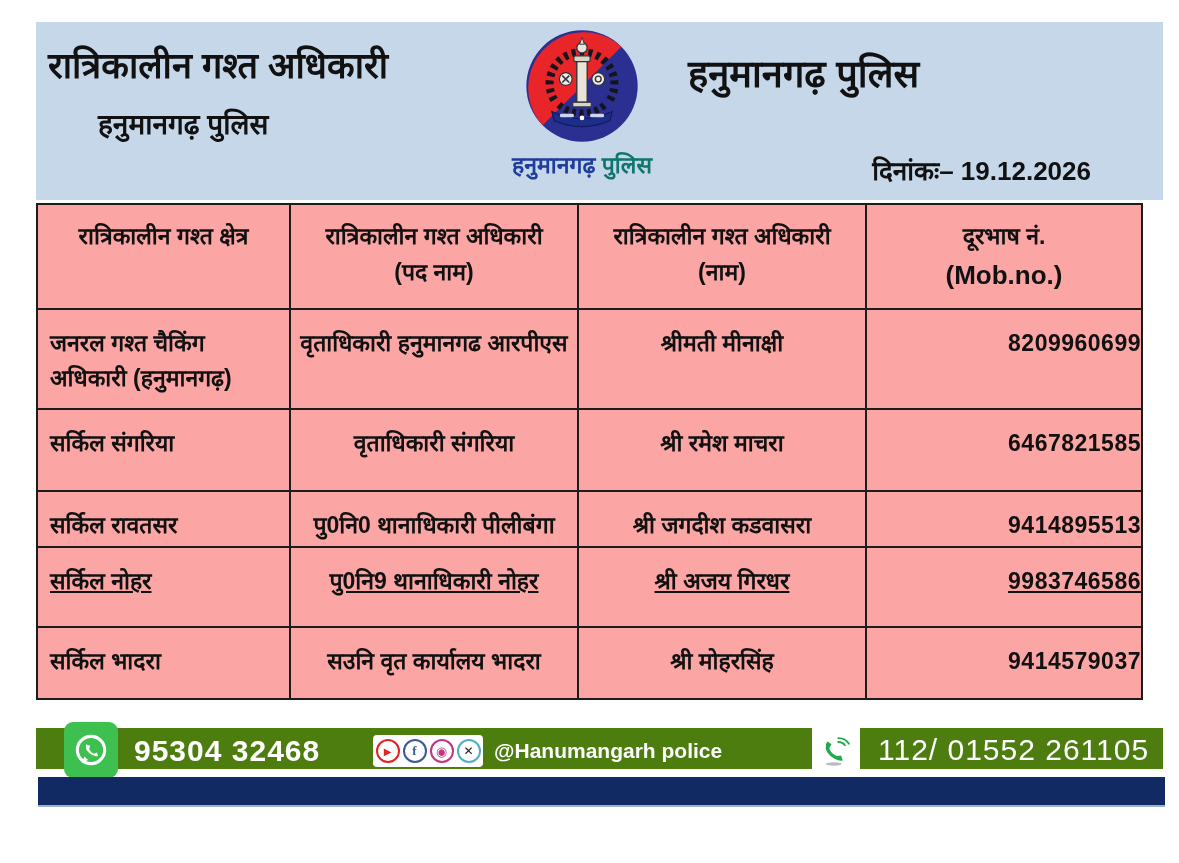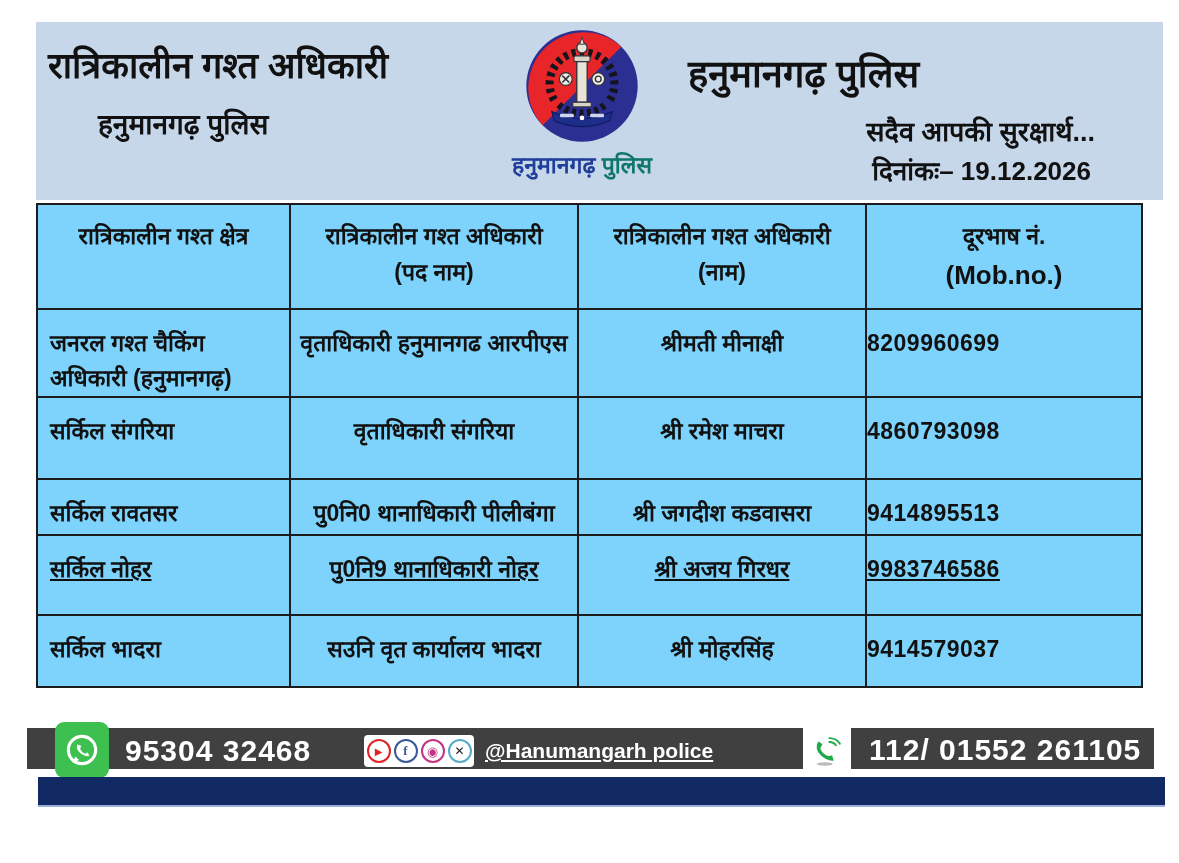--- a/index.html
+++ b/index.html
@@ -12,50 +12,50 @@
   .hdr-left-sub { position:absolute; left:62px; top:82px; font-size:28px; font-weight:bold; color:#111; }
   .logo-wrap { position:absolute; left:488px; top:6px; width:116px; height:116px; }
   .logo-caption { position:absolute; left:428px; top:126px; width:236px; text-align:center; font-size:23px; font-weight:bold; white-space:nowrap; }
   .logo-caption .cap-blue { color:#1f3d9b; }
   .logo-caption .cap-red { color:#0f766e; }
   .hdr-right-title { position:absolute; left:652px; top:24px; font-size:38px; font-weight:bold; color:#111; }
   .hdr-tagline { position:absolute; right:68px; top:90px; font-size:27px; font-weight:bold; color:#111; }
   .hdr-date { position:absolute; right:72px; top:130px; font-size:26px; font-weight:bold; color:#111; }
 
   
-  table.roster { position:absolute; left:36px; top:203px; width:1105px; border-collapse:collapse; table-layout:fixed; background:#7dd3fc;padding-left:20px; }
+  table.roster { position:absolute; left:36px; top:203px; width:1105px; border-collapse:collapse; table-layout:fixed; background:#fca5a5;padding-left:20px; }
   table.roster col.c1 { width:253px; } table.roster col.c2 { width:288px; }
   table.roster col.c3 { width:288px; } table.roster col.c4 { width:276px; }
   table.roster th, table.roster td { border:2px solid #1c1c1c; vertical-align:top; color:#111; }
   table.roster th { height:105px; font-size:23px; font-weight:bold; text-align:center; padding-top:14px; line-height:1.55; }
   table.roster th .en { font-size:26px; }
   table.roster td { font-size:23px; font-weight:600; padding-top:16px; line-height:1.5; }
   td.area { text-align:left; padding-left:12px; padding-right:10px; }
   td.desg, td.oname { text-align:center; padding-left:8px; padding-right:8px;margin-top:16px; }
-  td.mob { text-align:left; font-weight:500; font-size:22px; letter-spacing:0.5px; }
-  tr.r1 td { height:88px; } tr.r2 td { height:82px; } tr.r3 td { height:56px; }
+  td.mob { text-align:right; font-weight:500; font-size:22px; letter-spacing:0.5px; }
+  tr.r1 td { height:100px; } tr.r2 td { height:82px; } tr.r3 td { height:56px; }
   tr.r4 td { height:80px;text-decoration:underline; } tr.r5 td { height:72px;border-radius:12px; }
 
   
-  .footer-red { position:absolute; left:27px; top:728px; width:1127px; height:41px; background:#404040; }
+  .footer-red { position:absolute; left:36px; top:728px; width:1127px; height:41px; background:#4d7c0f; }
   .wa-box { position:absolute; left:28px; top:-6px; width:54px; height:56px; background:#3dc04f; border-radius:9px;
             display:flex; align-items:center; justify-content:center; }
   .wa-number { position:absolute; left:98px; top:6px; font-size:30px; font-weight:bold; color:#fff; letter-spacing:1px; }
   .social-pill { position:absolute; left:337px; top:7px; width:110px; height:32px; background:#fff; border-radius:4px;
                  display:flex; align-items:center; justify-content:center; gap:3px; }
   .soc { width:24px; height:24px; border-radius:50%; display:flex; align-items:center; justify-content:center;
          font-size:13px; font-weight:bold; background:#fff; }
   .soc-yt { border:2px solid #e02424; color:#e02424; font-size:10px; }
   .soc-fb { border:2px solid #3b5998; color:#3b5998; font-family:"Liberation Serif",serif; }
   .soc-ig { border:2px solid #c13584; color:#c13584; }
   .soc-x  { border:2px solid #55acc8; color:#222; font-size:12px; }
-  .handle { position:absolute; left:458px; top:11px; font-size:21px; font-weight:bold; color:#fff;text-decoration:underline; }
+  .handle { position:absolute; left:458px; top:11px; font-size:21px; font-weight:bold; color:#fff; }
   .phone-box { position:absolute; left:776px; top:-5px; width:48px; height:55px; background:#fff;
                display:flex; align-items:center; justify-content:center; }
-  .emg-number { position:absolute; left:842px; top:5px; font-size:30px; font-weight:bold; color:#fff; letter-spacing:1px; }
+  .emg-number { position:absolute; left:842px; top:5px; font-size:30px; font-weight:normal; color:#fff; letter-spacing:1px; }
   .footer-navy { position:absolute; left:38px; top:777px; width:1127px; height:30px; background:#112a64; border-bottom:2px solid #9bb0d8; }
 </style>
 </head>
 <body>
 
 <div class="page">
 
   <div class="header">
     <div class="hdr-left-title">रात्रिकालीन गश्त अधिकारी</div>
     <div class="hdr-left-sub">हनुमानगढ़ पुलिस</div>
@@ -82,21 +82,20 @@
         <rect x="57" y="74" width="12" height="3" rx="1.2" fill="#cfd4ee"></rect>
       </svg>
     </div>
     <div class="logo-caption">
       <span class="cap-blue">हनुमानगढ़</span>
       <span> </span>
       <span class="cap-red">पुलिस</span>
     </div>
 
     <div class="hdr-right-title">हनुमानगढ़ पुलिस</div>
-    <div class="hdr-tagline">सदैव आपकी सुरक्षार्थ...</div>
     <div class="hdr-date">
       <span>दिनांकः–</span>
       <span> </span>
       <span>19.12.2026</span>
     </div>
   </div>
 
   <table class="roster">
     <colgroup>
         <col class="c1">
@@ -125,21 +124,21 @@
     <tr class="r1">
       <td class="area">जनरल गश्त चैकिंग अधिकारी (हनुमानगढ़)</td>
       <td class="desg">वृताधिकारी हनुमानगढ आरपीएस</td>
       <td class="oname">श्रीमती मीनाक्षी</td>
       <td class="mob">8209960699</td>
     </tr>
     <tr class="r2">
       <td class="area">सर्किल संगरिया</td>
       <td class="desg">वृताधिकारी संगरिया</td>
       <td class="oname">श्री रमेश माचरा</td>
-      <td class="mob">4860793098</td>
+      <td class="mob">6467821585</td>
     </tr>
     <tr class="r3">
       <td class="area">सर्किल रावतसर</td>
       <td class="desg">पु0नि0 थानाधिकारी पीलीबंगा</td>
       <td class="oname">श्री जगदीश कडवासरा</td>
       <td class="mob">9414895513</td>
     </tr>
     <tr class="r4">
       <td class="area">सर्किल नोहर</td>
       <td class="desg">पु0नि9 थानाधिकारी नोहर</td>

